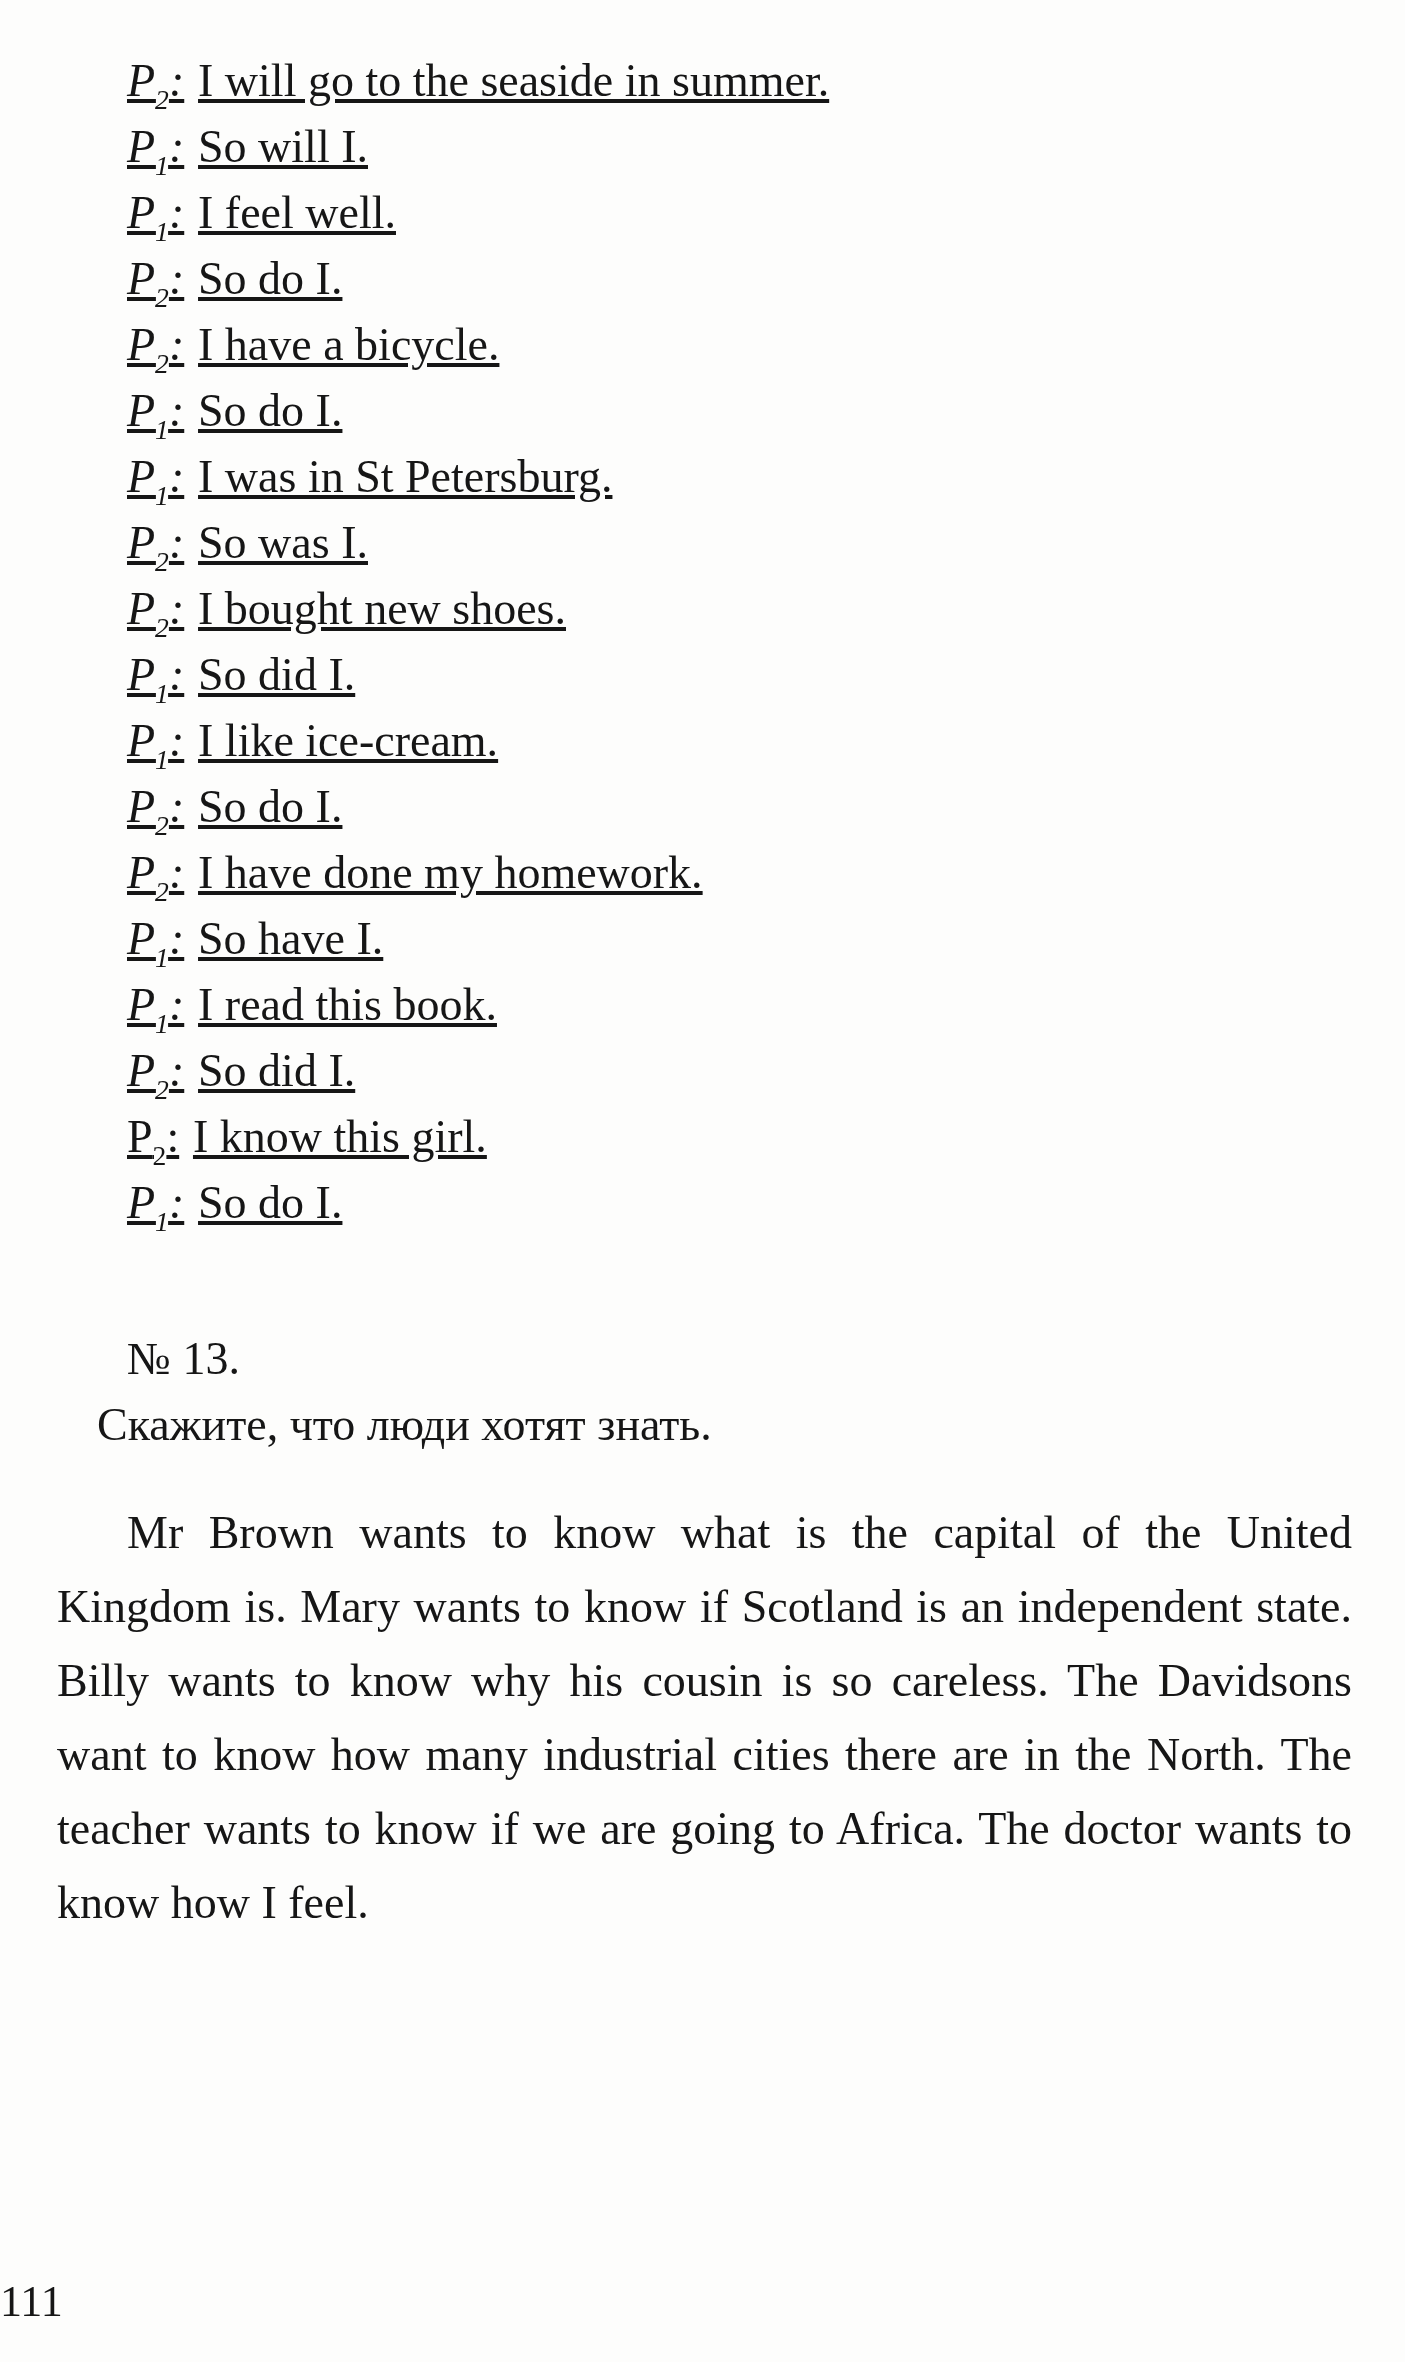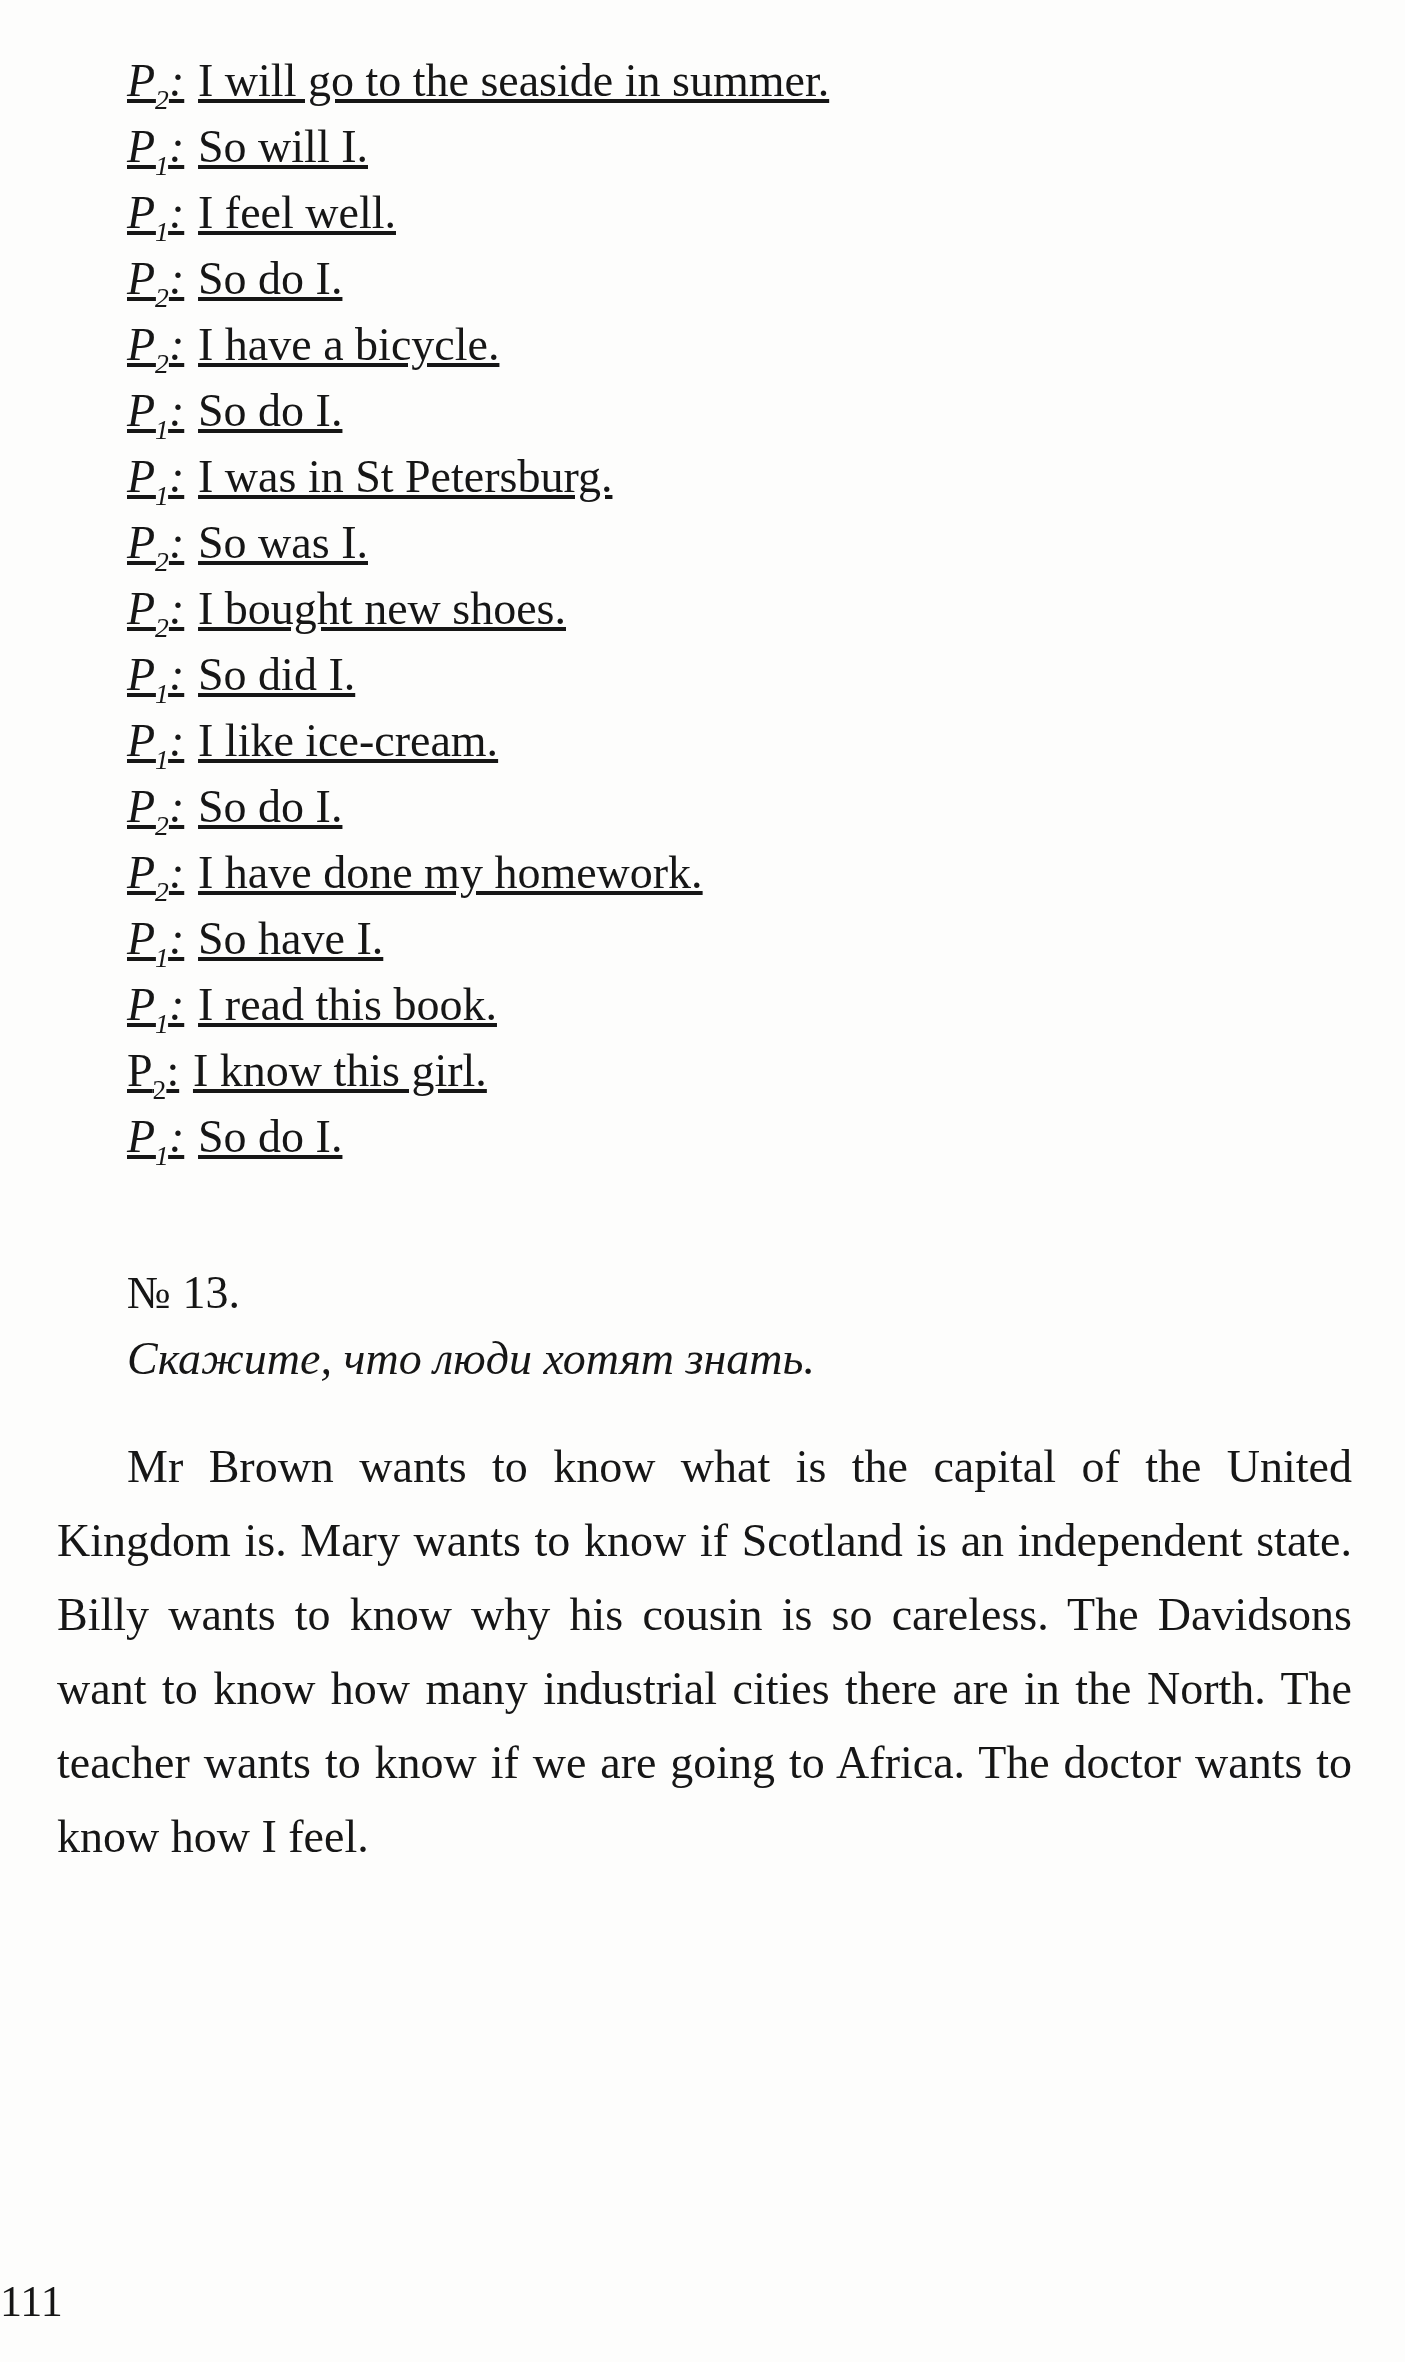--- a/index.html
+++ b/index.html
@@ -34,23 +34,22 @@
   .dlg-line.roman-speaker .sub,
   .dlg-line.roman-speaker .colon { font-style: normal; }
   .utterance { margin-left: 0.30em; text-decoration: underline; }
 
   
   .section-heading {
     margin-left: 70px;
     line-height: 66px;
   }
   .section-instruction {
-    margin-left: 70px;
+    margin-left: 40px;
     line-height: 66px;
-    font-style: italic;
   }
   .sec-13 { margin-top: 90px; }
   .sec-15 { margin-top: 92px; }
 
   .body-paragraph {
     margin-top: 38px;
     line-height: 74px;
     text-align: justify;
     text-indent: 70px;
   }
@@ -94,20 +93,21 @@
     <div class="dlg-line"><span class="spk"><span class="p">P</span><sub class="sub">1</sub><span class="colon">:</span></span><span class="utterance">I like ice-cream.</span></div>
 
     <div class="dlg-line"><span class="spk"><span class="p">P</span><sub class="sub">2</sub><span class="colon">:</span></span><span class="utterance">So do I.</span></div>
 
     <div class="dlg-line"><span class="spk"><span class="p">P</span><sub class="sub">2</sub><span class="colon">:</span></span><span class="utterance">I have done my homework.</span></div>
 
     <div class="dlg-line"><span class="spk"><span class="p">P</span><sub class="sub">1</sub><span class="colon">:</span></span><span class="utterance">So have I.</span></div>
 
     <div class="dlg-line"><span class="spk"><span class="p">P</span><sub class="sub">1</sub><span class="colon">:</span></span><span class="utterance">I read this book.</span></div>
 
+    <div class="dlg-line"><span class="spk"><span class="p">P</span><sub class="sub">2</sub><span class="colon">:</span></span><span class="utterance">So did I.</span></div>
 
     <div class="dlg-line roman-speaker"><span class="spk"><span class="p">P</span><sub class="sub">2</sub><span class="colon">:</span></span><span class="utterance">I know this girl.</span></div>
 
     <div class="dlg-line"><span class="spk"><span class="p">P</span><sub class="sub">1</sub><span class="colon">:</span></span><span class="utterance">So do I.</span></div>
   </div>
 
   <div class="sec-13">
     <div class="section-heading">№ 13.</div>
     <div class="section-instruction">Скажите, что люди хотят знать.</div>
     <p class="body-paragraph">Mr Brown wants to know what is the capital of the United Kingdom is. Mary wants to know if Scotland is an independent state. Billy wants to know why his cousin is so careless. The Davidsons want to know how many industrial cities there are in the North. The teacher wants to know if we are going to Africa. The doctor wants to know how I feel.</p>

